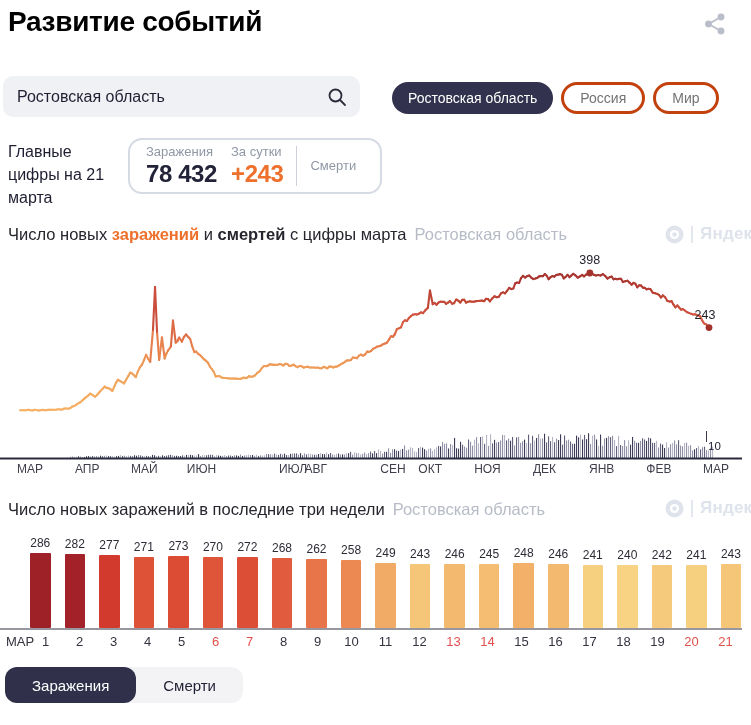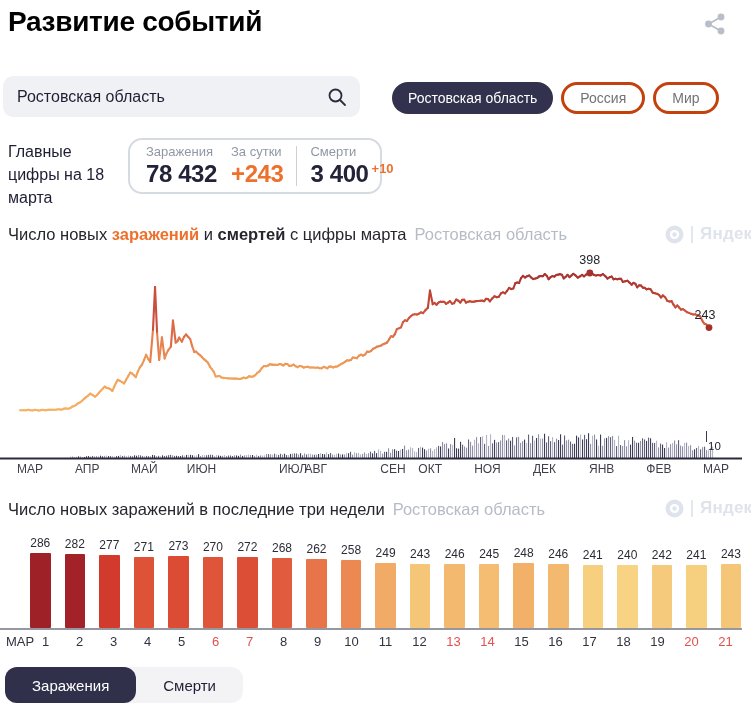--- a/index.html
+++ b/index.html
@@ -86,34 +86,33 @@
     <circle cx="8.5" cy="8.5" r="6" fill="none" stroke="#2b2b3b" stroke-width="1.8"></circle>
     <line x1="13" y1="13" x2="18" y2="18" stroke="#2b2b3b" stroke-width="1.8" stroke-linecap="round"></line>
   </svg>
 </div>
 <div class="abs pills" id="pills">
     <div class="pill active">Ростовская область</div>
     <div class="pill plain">Россия</div>
     <div class="pill plain">Мир</div>
   </div>
 
-<div class="abs figures-caption">Главные цифры на 18 марта</div>
+<div class="abs figures-caption">Главные цифры на 21 марта</div>
 <div class="abs stats-box">
   <div class="stat">
     <span class="stat-label">Заражения</span>
     <span class="stat-value">78 432</span>
   </div>
   <div class="stat">
     <span class="stat-label">За сутки</span>
     <span class="stat-value accent">+243</span>
   </div>
   <div class="stat-divider"></div>
   <div class="stat">
     <span class="stat-label">Смерти</span>
-    <span class="stat-value"><span>3 400</span><span class="stat-sup">+10</span></span>
   </div>
 </div>
 
 <div class="abs chart-title" style="top:225px;">
   <span>Число новых </span><span class="w-orange">заражений</span><span> и </span><span class="w-bold">смертей</span><span> с цифры марта</span><span class="region">Ростовская область</span>
 </div>
 <div class="abs brand" style="left:665px; top:224px;">
   <svg width="19" height="19" viewBox="0 0 19 19">
     <circle cx="9.5" cy="9.5" r="9" fill="#dfe3eb"></circle>
       <circle cx="9.5" cy="9.5" r="4.6" fill="#fff"></circle>

